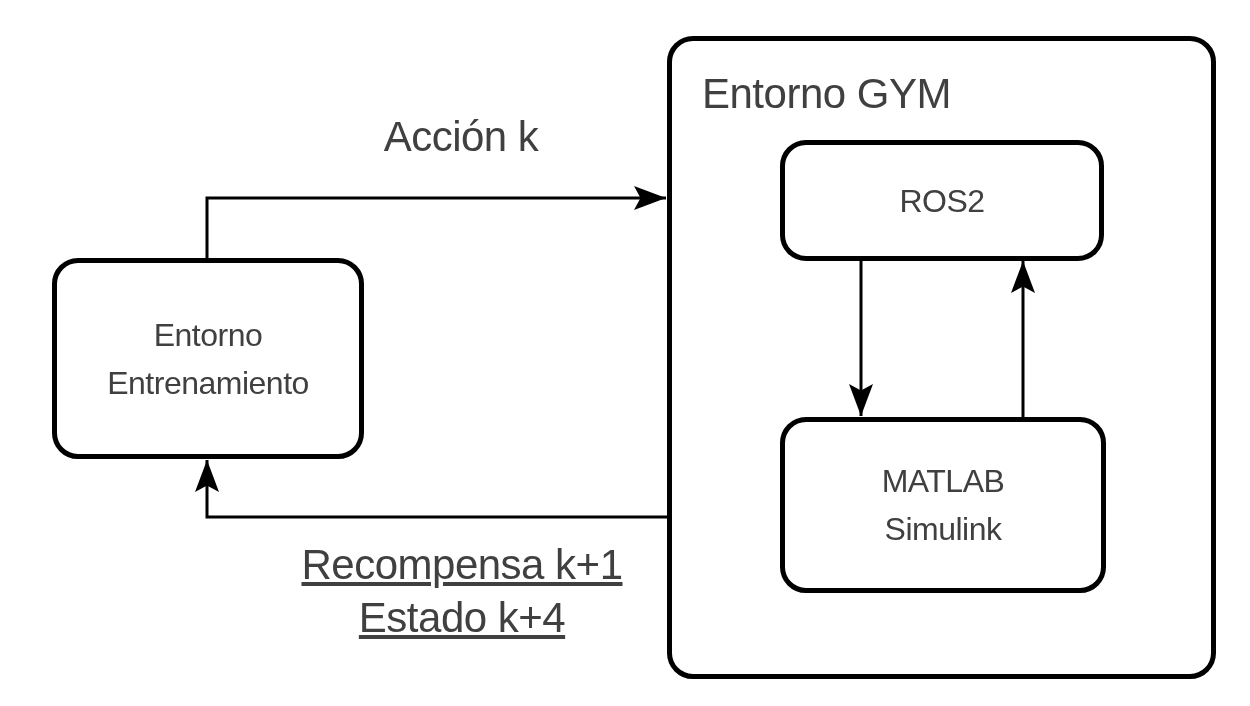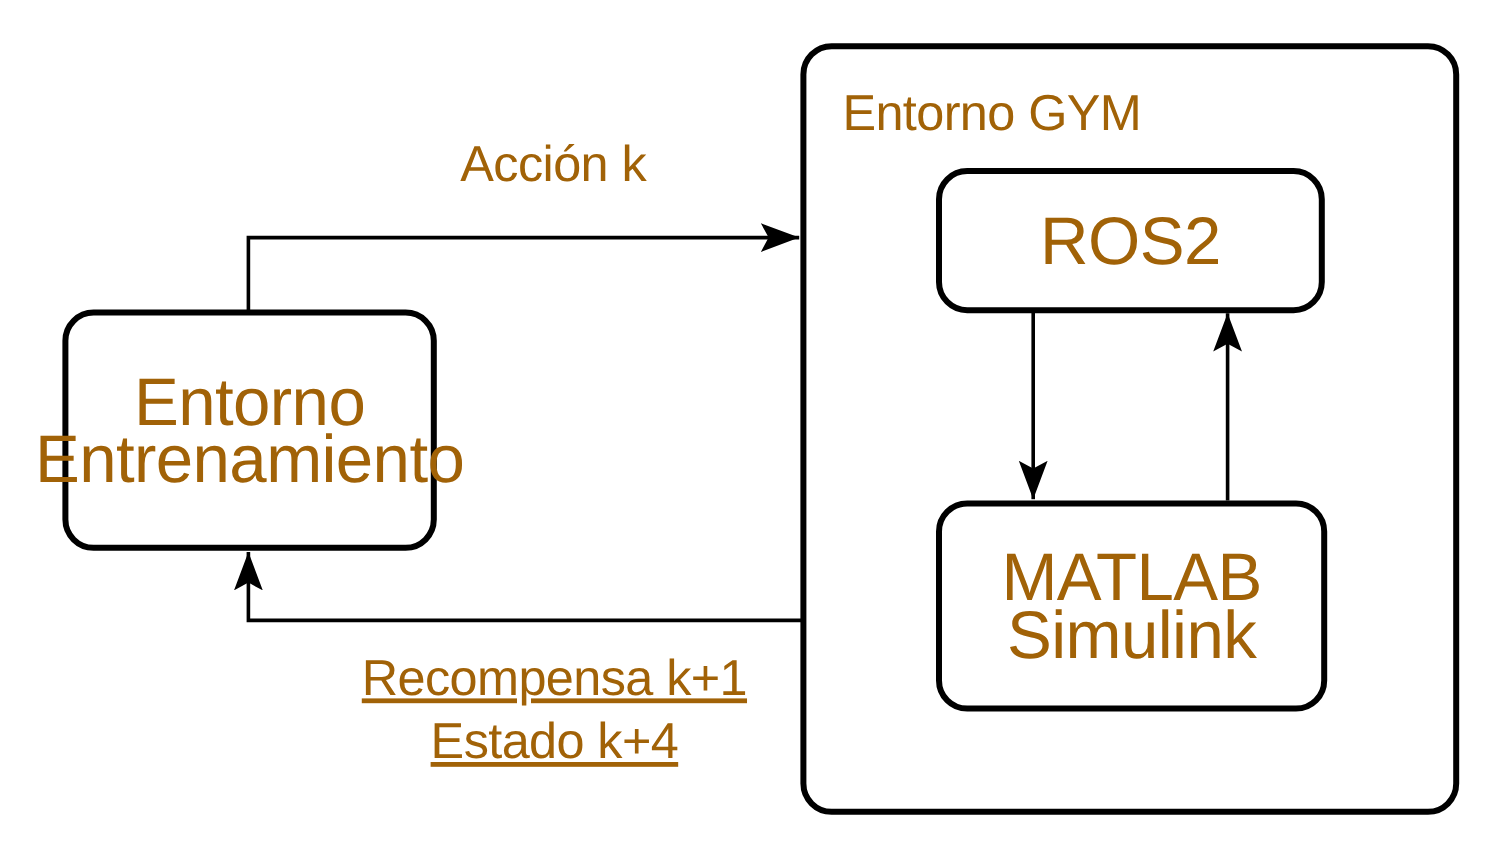--- a/index.html
+++ b/index.html
@@ -6,39 +6,39 @@
     margin: 0;
     padding: 0;
     background: #ffffff;
   }
   .canvas {
     position: relative;
     width: 1250px;
     height: 706px;
     background: #ffffff;
     font-family: "Liberation Sans", sans-serif;
-    color: #a16207;
+    color: #404040;
     overflow: hidden;
   }
   .node {
     position: absolute;
     box-sizing: border-box;
     background: #ffffff;
     border: 5px solid #000000;
     border-radius: 26px;
   }
   .node-label {
     position: absolute;
     inset: 0;
     display: flex;
     flex-direction: column;
     align-items: center;
     justify-content: center;
     text-align: center;
-    font-size: 56px;
+    font-size: 32px;
     line-height: 48px;
     letter-spacing: -0.5px;
     white-space: nowrap;
   }
   .agent-node   { left: 52px;  top: 258px; width: 312px; height: 201px; }
   .gym-node     { left: 667px; top: 36px;  width: 549px; height: 643px; }
   .ros2-node    { left: 780px; top: 140px; width: 324px; height: 121px; }
   .matlab-node  { left: 780px; top: 417px; width: 326px; height: 176px; }
 
   .gym-title {

